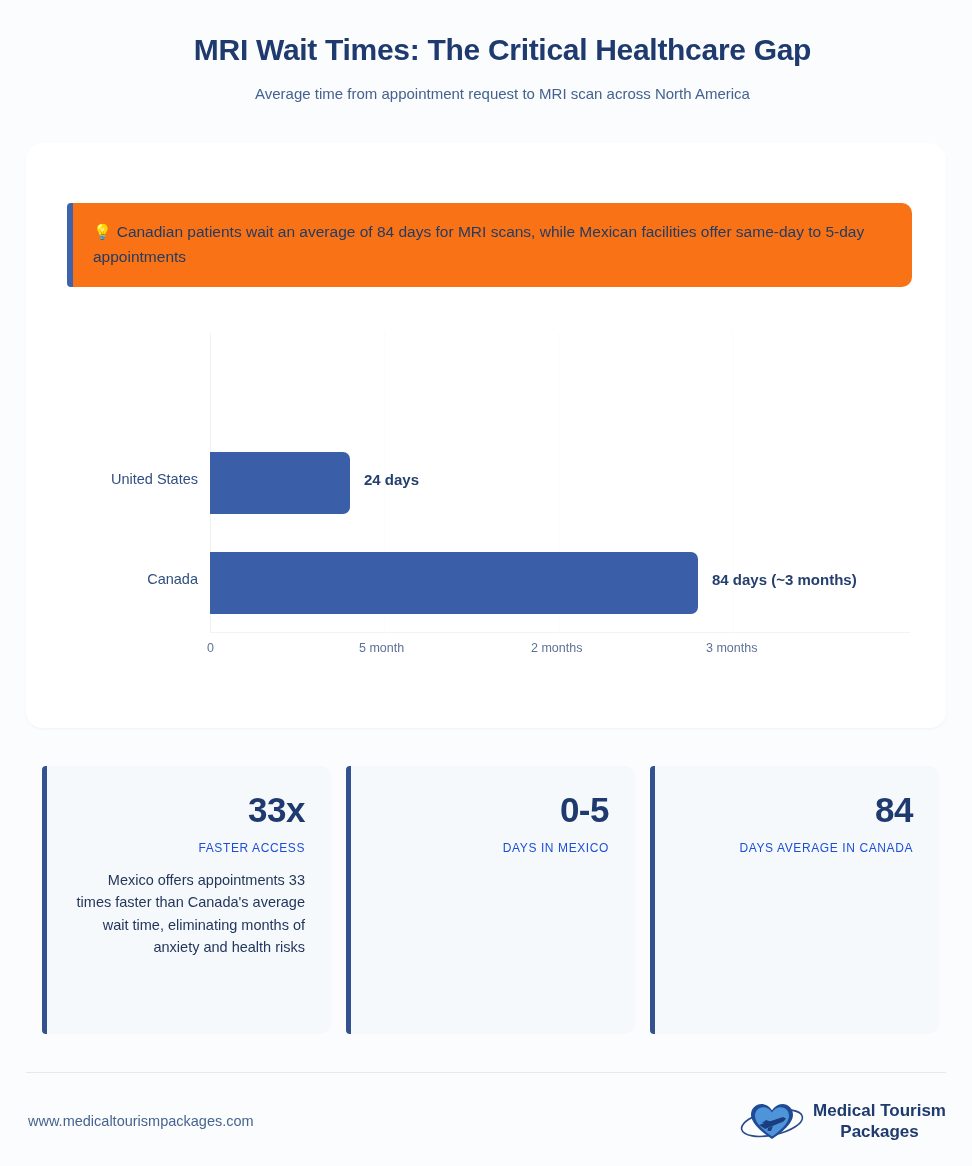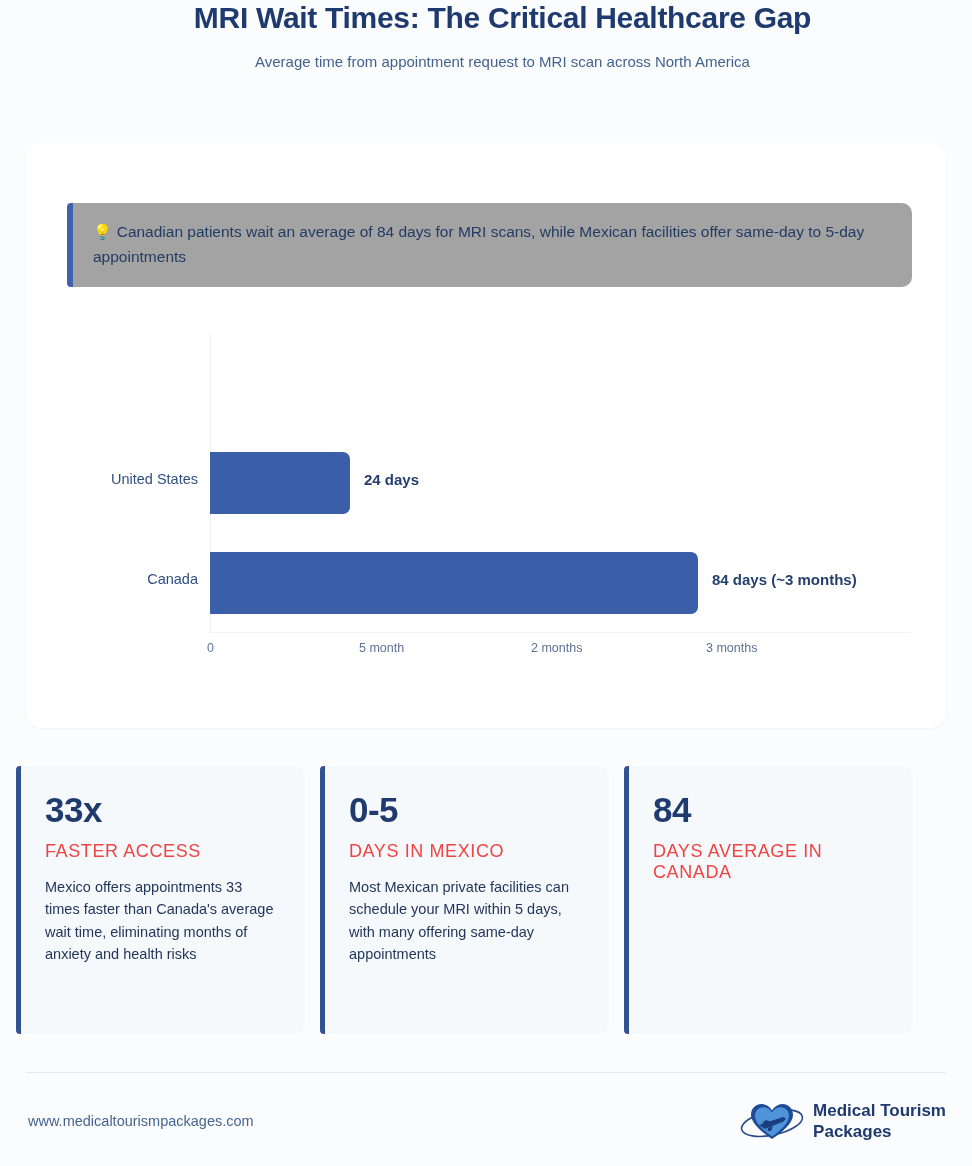--- a/index.html
+++ b/index.html
@@ -12,20 +12,21 @@
   body {
     background: #fbfcfd;
     font-family: "Liberation Sans", sans-serif;
     color: #2b4570;
     position: relative;
     overflow: hidden;
   }
 
   
   .header {
+    padding-top: 32px;
     text-align: center;
     margin-left: 33px;
   }
   .title {
     font-size: 30px;
     font-weight: bold;
     color: #1e3a6e;
     letter-spacing: -0.3px;
     line-height: 1.2;
   }
@@ -46,21 +47,21 @@
     background: #ffffff;
     border-radius: 16px;
     box-shadow: 0 1px 3px rgba(30,58,110,0.05);
   }
 
   .callout {
     position: absolute;
     left: 41px;
     top: 60px;
     width: 845px;
-    background: #a3a3a3;
+    background: #f97316;
     border-left: 6px solid #3f62ac;
     border-radius: 4px 10px 10px 4px;
     padding: 16px 22px 18px 20px;
   }
   .callout-text {
     font-size: 15.5px;
     line-height: 1.62;
     color: #243b63;
   }
   .bulb-icon {
@@ -145,46 +146,47 @@
     position: absolute;
     top: 308px;
     font-size: 12.5px;
     color: #5d7296;
     white-space: nowrap;
   }
 
   
   .stats {
     position: absolute;
-    left: 16px;
+    left: 42px;
     top: 766px;
     width: 920px;
     display: flex;
     gap: 15px;
+    text-align: right;
   }
   .stat-card {
     width: 289px;
     background: #f6f9fc;
     border-left: 5px solid #33518f;
     border-radius: 4px 10px 10px 4px;
     padding: 26px 26px 24px 24px;
     min-height: 268px;
   }
   .stat-number {
     font-size: 35px;
     font-weight: bold;
     color: #1e3a6e;
     line-height: 1;
     letter-spacing: -0.5px;
   }
   .stat-label {
     margin-top: 14px;
-    font-size: 18px;
+    font-size: 12px;
     letter-spacing: 0.6px;
-    color: #ef4444;
+    color: #1d4ed8;
     text-transform: uppercase;
   }
   .stat-desc {
     margin-top: 14px;
     font-size: 14.5px;
     line-height: 1.55;
     color: #23375c;
   }
 
   
@@ -214,21 +216,21 @@
   .brand {
     display: flex;
     align-items: center;
     gap: 8px;
   }
   .brand-name {
     font-size: 17px;
     font-weight: bold;
     color: #1e3a6e;
     line-height: 1.25;
-    text-align: left;
+    text-align: center;
   }
 </style>
 </head>
 <body>
 
 <div class="header">
   <div class="title">MRI Wait Times: The Critical Healthcare Gap</div>
   <div class="subtitle">Average time from appointment request to MRI scan across North America</div>
 </div>
 
@@ -273,21 +275,20 @@
 
 <div class="stats">
   <div class="stat-card">
     <div class="stat-number">33x</div>
     <div class="stat-label">FASTER ACCESS</div>
     <div class="stat-desc">Mexico offers appointments 33 times faster than Canada's average wait time, eliminating months of anxiety and health risks</div>
   </div>
   <div class="stat-card">
     <div class="stat-number">0-5</div>
     <div class="stat-label">DAYS IN MEXICO</div>
-    <div class="stat-desc">Most Mexican private facilities can schedule your MRI within 5 days, with many offering same-day appointments</div>
   </div>
   <div class="stat-card">
     <div class="stat-number">84</div>
     <div class="stat-label">DAYS AVERAGE IN CANADA</div>
   </div>
 </div>
 
 <div class="divider"></div>
 <div class="footer">
   <div class="footer-url">www.medicaltourismpackages.com</div>

